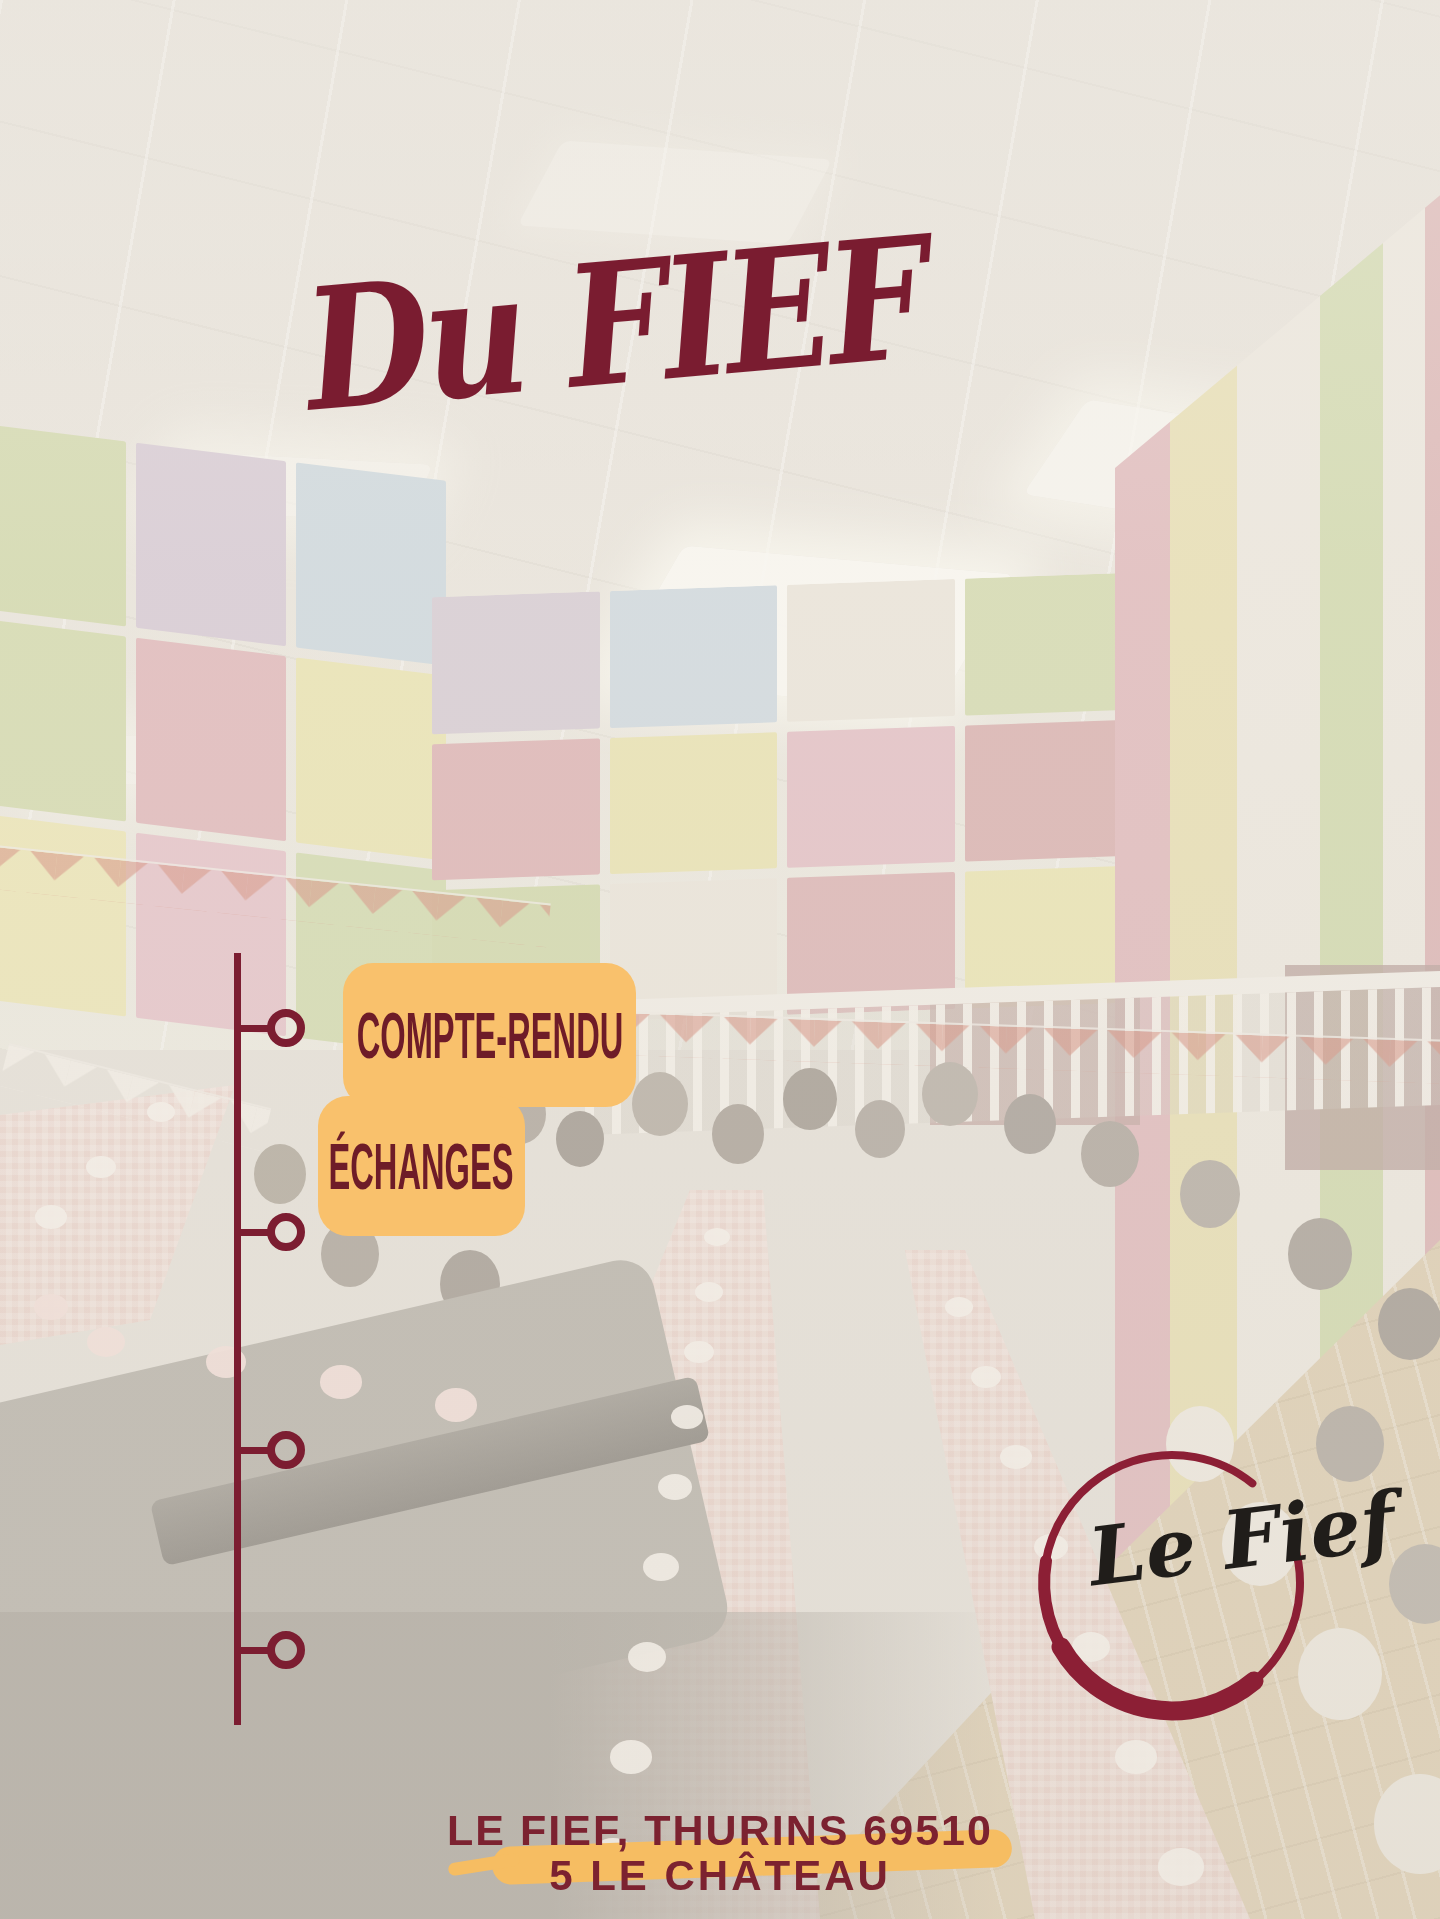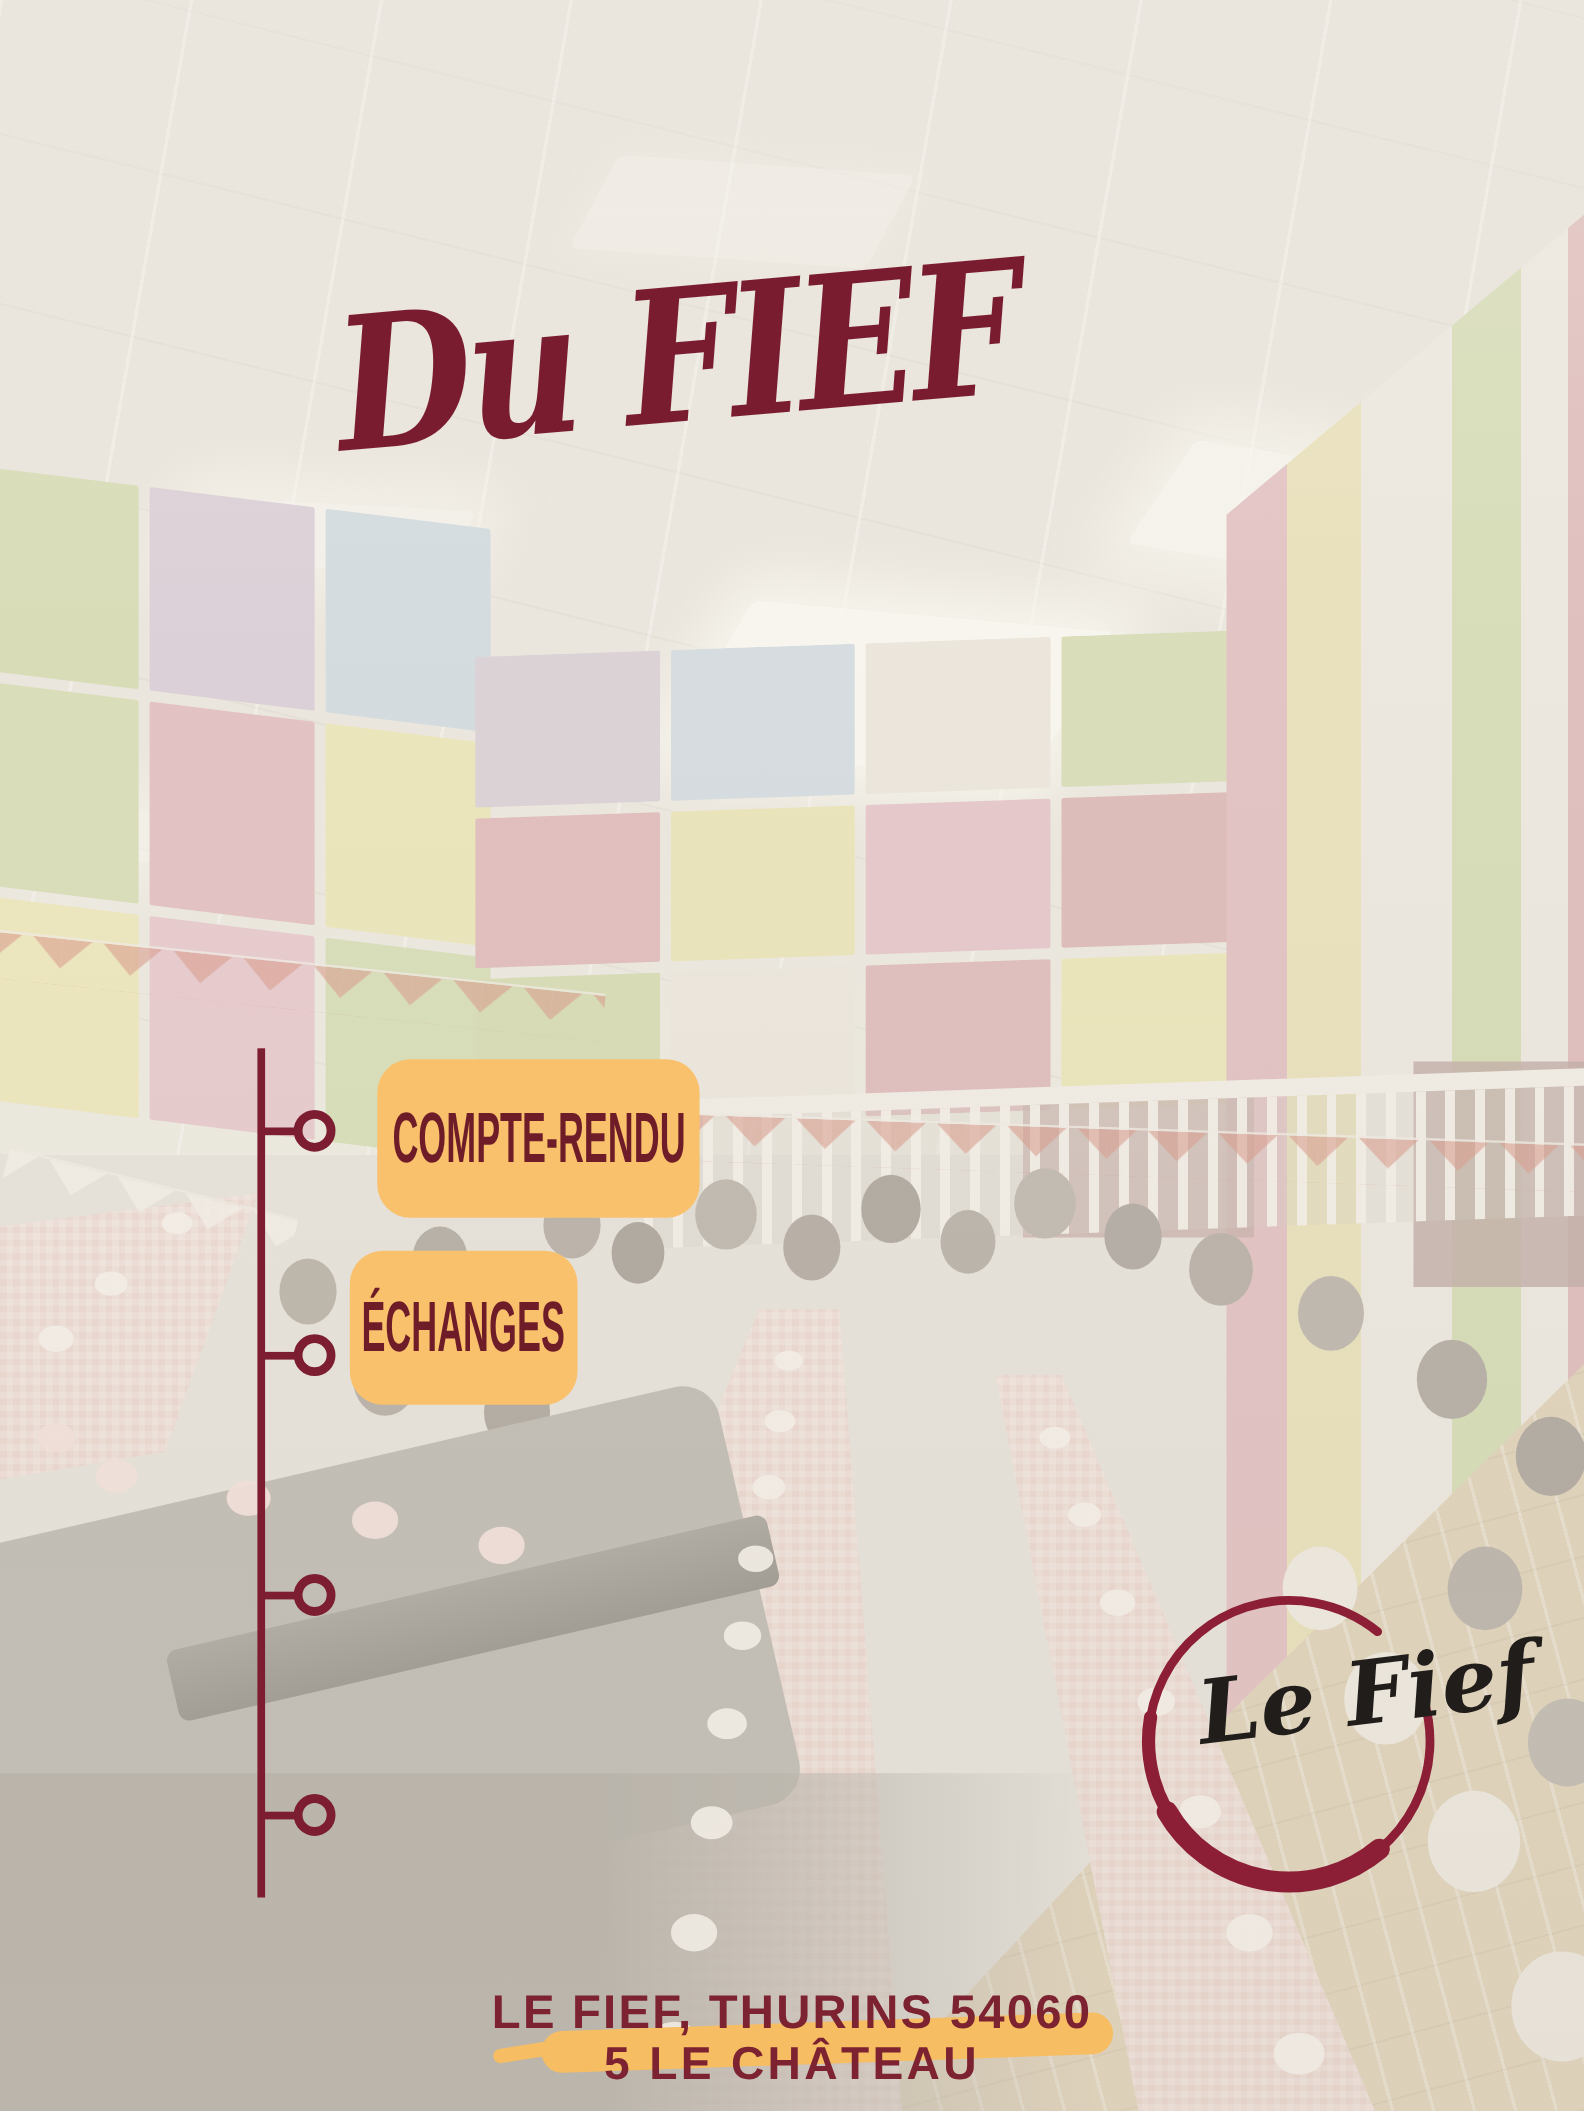--- a/index.html
+++ b/index.html
@@ -66,21 +66,21 @@
   .badge-date{position:absolute;left:440px;top:556px;width:382px;height:138px;background:#f8f4e4;border-radius:34px;display:flex;align-items:center;justify-content:center;box-shadow:0 4px 14px rgba(90,60,50,.12);}
   .badge-date span{color:#a22d26;font-weight:bold;font-size:72px;white-space:nowrap;transform:scale(.65,1.2);}
   .badge-time{position:absolute;left:545px;top:783px;width:346px;height:76px;background:#5f150e;border-radius:18px;display:flex;align-items:center;justify-content:center;}
   .badge-time span{color:#f3e8d4;font-weight:bold;font-size:52px;white-space:nowrap;transform:scale(.66,1.12);}
   .tl-line{position:absolute;left:234px;top:953px;width:7px;height:772px;background:#7c1d31;}
   .conn{position:absolute;left:237px;width:34px;height:7px;background:#7c1d31;}
   .ring{position:absolute;left:267px;width:38px;height:38px;box-sizing:border-box;border:8px solid #7c1d31;border-radius:50%;}
   .pill{position:absolute;background:#f9c16c;border-radius:30px;display:flex;align-items:center;justify-content:center;}
   .pill span{color:#6e1c28;font-weight:bold;font-size:48px;white-space:nowrap;letter-spacing:0px;transform:scale(.68,1.35);}
   .p1{left:315px;top:963px;width:293px;height:144px;margin-left:28px;}
-  .p2{left:318px;top:1137px;width:207px;height:140px;text-align:center;}
+  .p2{left:318px;top:1096px;width:207px;height:140px;text-align:center;}
   .p3{left:308px;top:1382px;width:482px;height:130px;}
   .p4{left:317px;top:1582px;width:347px;height:126px;}
   .logo{position:absolute;left:1032px;top:1443px;width:280px;height:280px;}
   .logo-text{position:absolute;left:1072px;top:1492px;width:340px;text-align:center;font-family:"DejaVu Serif",serif;font-style:italic;font-weight:bold;font-size:80px;color:#201d1a;transform:rotate(-7deg);white-space:nowrap;}
   .addr1{position:absolute;top:1806px;left:0;width:100%;text-align:center;color:#7c2230;font-weight:bold;font-size:43px;letter-spacing:2px;}
   .addr2{position:absolute;top:1852px;left:0;width:100%;text-align:center;color:#7c2230;font-weight:bold;font-size:42px;letter-spacing:3px;}
   .hl{position:absolute;left:492px;top:1838px;width:520px;height:38px;background:#f6bd62;border-radius:20px;transform:rotate(-2deg);}
   .hl-tail{position:absolute;left:448px;top:1858px;width:72px;height:13px;background:#f6bd62;border-radius:7px;transform:rotate(-9deg);}
 </style>
 </head>
@@ -196,16 +196,16 @@
       <svg width="280" height="280" viewBox="0 0 280 280">
         <circle cx="140" cy="140" r="128" fill="none" stroke="#8c1f35" stroke-width="8" stroke-dasharray="730 74" transform="rotate(-18 140 140)" stroke-linecap="round"></circle>
         <path d="M 14 118 A 128 128 0 0 0 42 222" fill="none" stroke="#8c1f35" stroke-width="12" stroke-linecap="round"></path>
         <path d="M 29 204 A 128 128 0 0 0 222 238" fill="none" stroke="#8c1f35" stroke-width="19" stroke-linecap="round"></path>
       </svg>
     </div>
     <div class="logo-text">Le Fief</div>
 
     <div class="hl"></div>
     <div class="hl-tail"></div>
-    <div class="addr1">LE FIEF, THURINS 54060</div>
+    <div class="addr1">LE FIEF, THURINS 69510</div>
     <div class="addr2">5 LE CHÂTEAU</div>
   </div>
 </div>
 
 </body></html>

